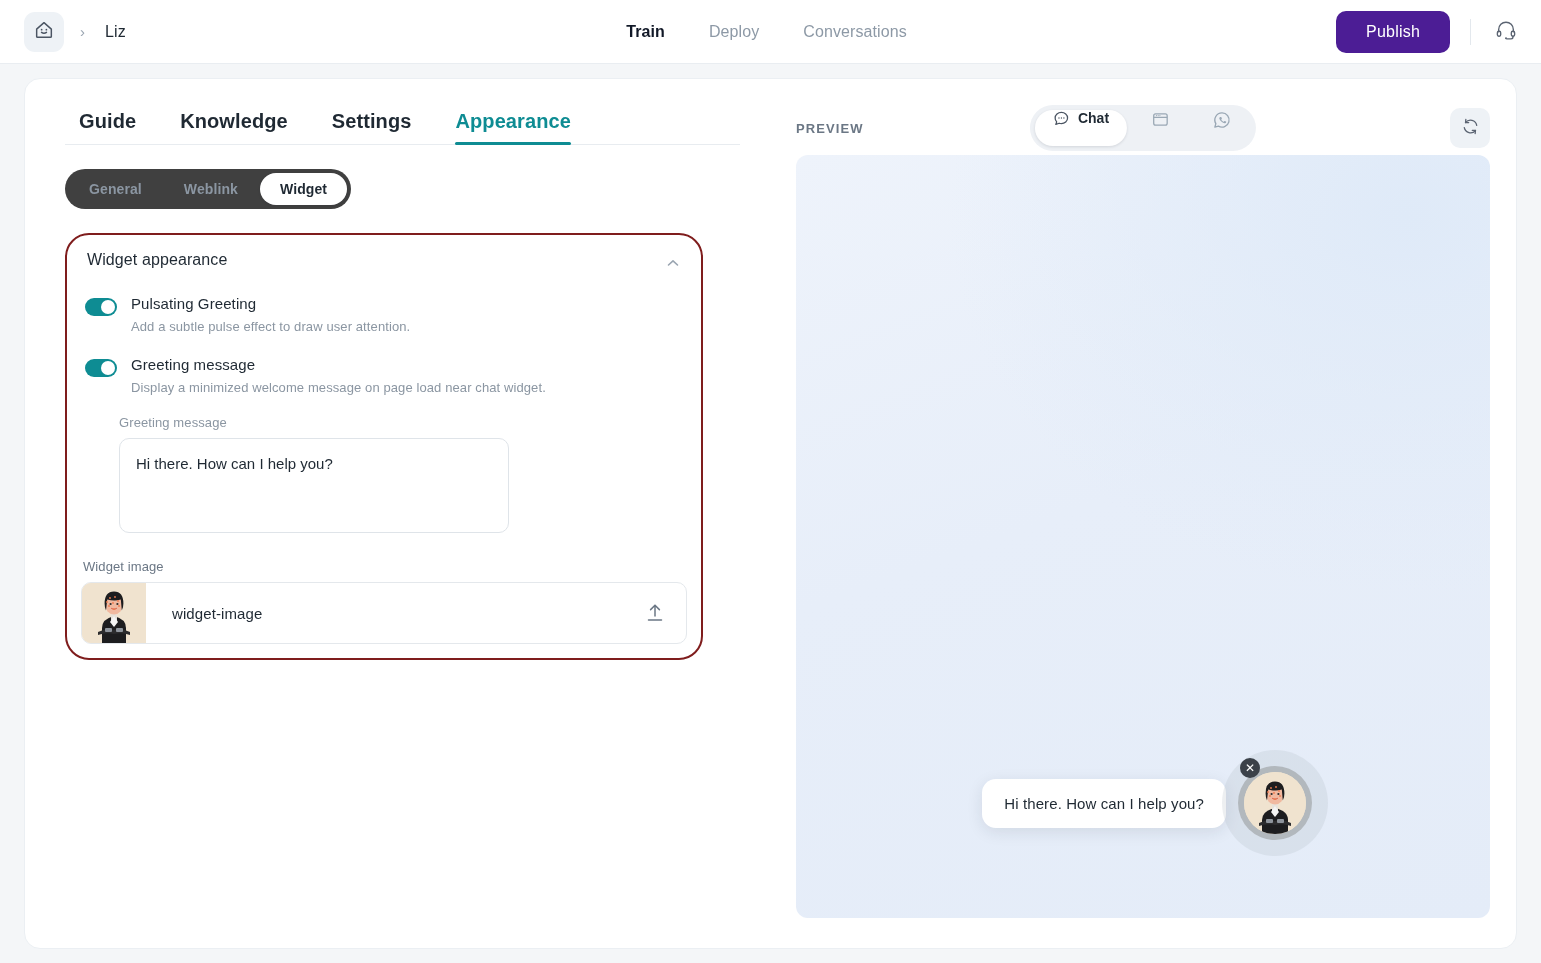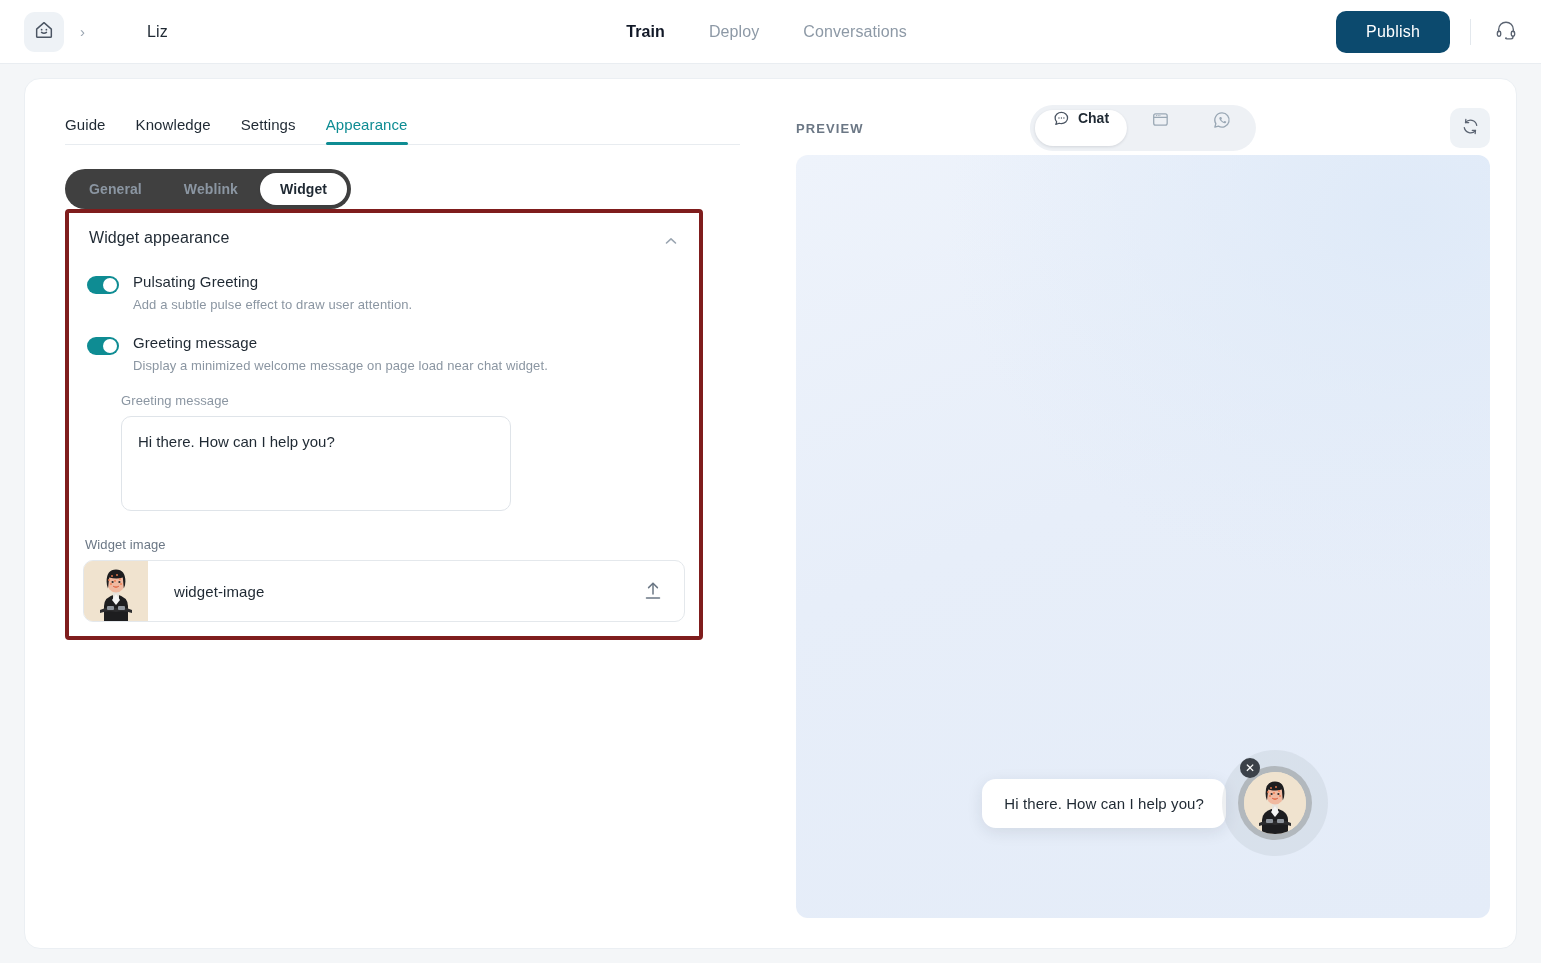--- a/index.html
+++ b/index.html
@@ -20,37 +20,37 @@
     display: flex; align-items: center;
   }
   .brand-wrap { display: flex; align-items: center; padding-left: 24px; gap: 10px; }
   .logo-btn {
     width: 40px; height: 40px; border-radius: 11px;
     background: #eef2f6;
     display: flex; align-items: center; justify-content: center;
     cursor: pointer;
   }
   .crumb-sep { color: #9aa5b1; font-size: 15px; padding: 0 10px 0 6px; }
-  .crumb-name { font-size: 16px; color: #1f2933; letter-spacing: .1px; margin-left: 42px; }
+  .crumb-name { font-size: 16px; color: #1f2933; letter-spacing: .1px; }
 
   .nav-tabs {
     position: absolute; left: 0; right: 8px; top: 0; height: 64px;
     display: flex; align-items: center; justify-content: center; gap: 44px;
     pointer-events: none;
   }
   .nav-tabs > * { pointer-events: auto; }
   .nav-tab { font-size: 16px; color: #8d99a6; cursor: pointer; letter-spacing: .1px; }
   .nav-tab.active { color: #111827; font-weight: 700; }
 
   .topbar-right {
     margin-left: auto; display: flex; align-items: center; gap: 0; padding-right: 20px;
   }
   .publish-btn {
     height: 42px; padding: 0 30px; border-radius: 10px;
-    background: #0c4a6e; color: #ffffff; border: none;
+    background: #4c1d95; color: #ffffff; border: none;
     font-size: 16px; font-family: inherit; cursor: pointer; letter-spacing: .2px;
   }
   .divider-v { width: 1px; height: 26px; background: #e3e8ed; margin: 0 20px; }
   .headset-btn { width: 30px; height: 30px; display: flex; align-items: center; justify-content: center; cursor: pointer; }
 
   
   .page {
     width: 100%; height: calc(100% - 64px);
     padding: 14px 24px 14px 24px;
   }
@@ -65,22 +65,22 @@
 
   
   .left-pane { width: 745px; padding: 22px 30px 0 40px; }
 
   .sub-tabs {
     display: flex; gap: 30px; align-items: flex-end;
     border-bottom: 1px solid #e8ecf0;
     height: 44px;
   }
   .sub-tab {
-    font-size: 15px; font-weight: 400; color: #1f2933;
-    padding-bottom: 11px; cursor: pointer; position: relative; letter-spacing: .1px;
+    font-size: 20px; font-weight: 700; color: #1f2933;
+    padding-bottom: 11px; cursor: pointer; position: relative; letter-spacing: .1px; margin-left: 14px;
   }
   .sub-tab.active { color: #0e8c93; }
   .sub-tab.active::after {
     content: ""; position: absolute; left: 0; right: 0; bottom: -1px;
     height: 3px; background: #0e8c93; border-radius: 2px;
   }
 
   .seg-group {
     margin-top: 24px;
     display: inline-flex; align-items: center;
@@ -90,23 +90,24 @@
     font-size: 14px; color: #8b96a2; font-weight: 600;
     padding: 8px 20px; border-radius: 18px; cursor: pointer; letter-spacing: .1px;
   }
   .seg-item.active {
     background: #ffffff; color: #1f2933;
     box-shadow: 0 1px 3px rgba(16,24,40,.12);
   }
 
   
   .panel {
+    margin-top: 24px;
     width: 638px;
-    border: 4px solid #7f1d1d;
-    border-radius: 4px;
+    border: 2px solid #7f1d1d;
+    border-radius: 24px;
     background: #ffffff;
     padding: 16px 14px 14px 14px;
     position: relative;
   }
   .panel-head { display: flex; align-items: flex-start; justify-content: space-between; padding: 0 4px 0 6px; }
   .panel-title { font-size: 16px; color: #1f2933; letter-spacing: .1px; }
   .chevron-btn { cursor: pointer; padding: 2px 4px; }
 
   .opt-row { display: flex; align-items: flex-start; gap: 14px; margin-top: 22px; padding-left: 4px; }
   .toggle {

